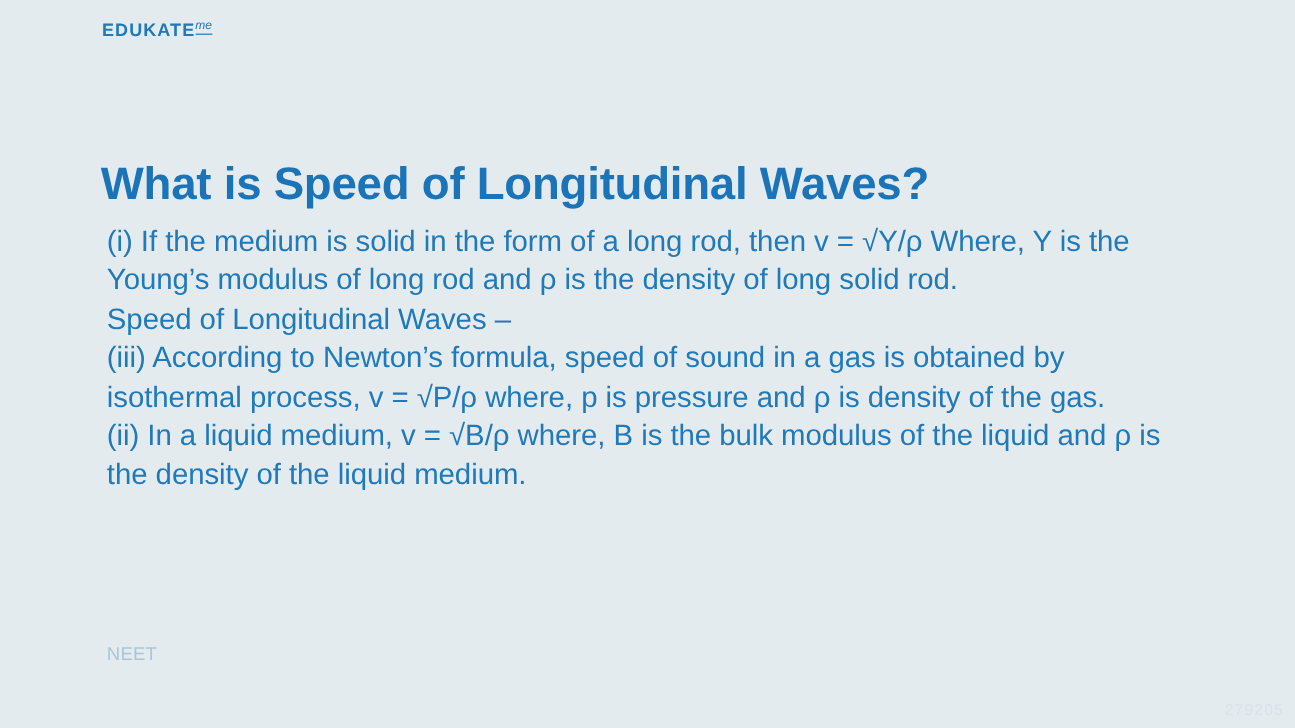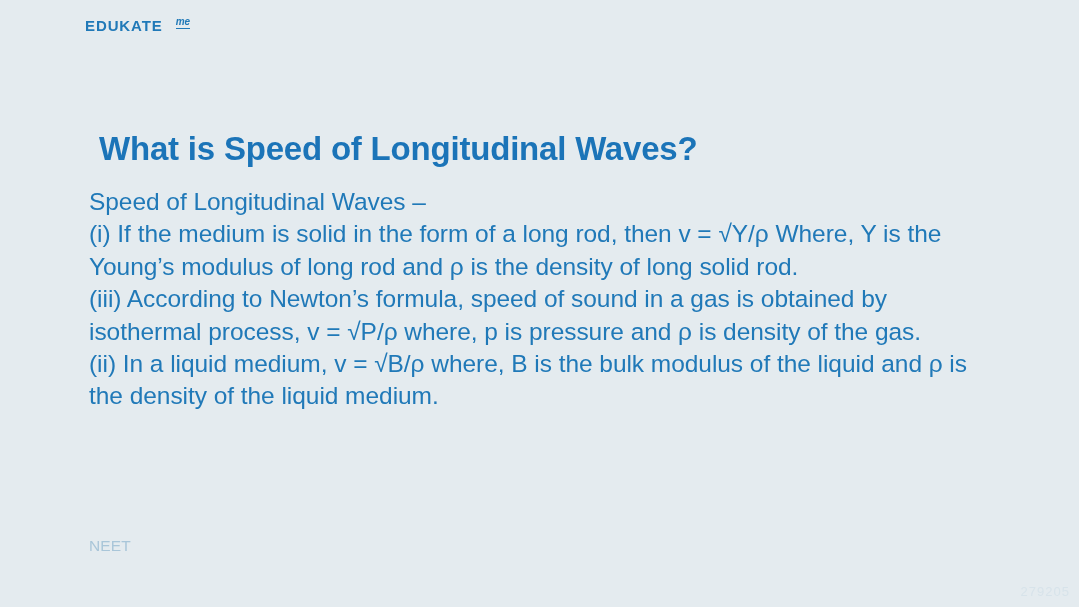--- a/index.html
+++ b/index.html
@@ -30,35 +30,35 @@
     font-size: 15px;
     font-weight: 700;
     letter-spacing: 0.9px;
     color: #2079b8;
     line-height: 1;
     white-space: nowrap;
   }
   .logo-sup {
     font-size: 10px;
     font-style: italic;
-    font-weight: 700;
+    font-weight: 400;
     letter-spacing: 0;
     vertical-align: super;
     position: relative;
-    margin-left: 13px;
+    margin-left: 0;
     border-bottom: 1.6px solid #2079b8;
     padding-bottom: 1px;
   }
 
   
   .title {
     position: absolute;
-    left: 99px;
+    left: 84px;
     top: 108px;
-    font-size: 33px;
+    font-size: 38px;
     font-weight: 700;
     color: #1b74b8;
     letter-spacing: -0.2px;
     line-height: 1.15;
     white-space: nowrap;
   }
 
   
   .body-copy {
     position: absolute;
@@ -102,22 +102,22 @@
 
 <div class="slide">
 
   <div class="logo">
     <span>EDUKATE</span><span class="logo-sup">me</span>
   </div>
 
   <h1 class="title">What is Speed of Longitudinal Waves?</h1>
 
   <div class="body-copy">
+    <p>(i) If the medium is solid in the form of a long rod, then v = √Y/ρ Where, Y is the Young’s modulus of long rod and ρ is the density of long solid rod.</p>
     <p>Speed of Longitudinal Waves –</p>
-    <p>(i) If the medium is solid in the form of a long rod, then v = √Y/ρ Where, Y is the Young’s modulus of long rod and ρ is the density of long solid rod.</p>
     <p>(iii) According to Newton’s formula, speed of sound in a gas is obtained by isothermal process, v = √P/ρ where, p is pressure and ρ is density of the gas.</p>
     <p>(ii) In a liquid medium, v = √B/ρ where, B is the bulk modulus of the liquid and ρ is the density of the liquid medium.</p>
   </div>
 
   <div class="footer">
     <div>NEET</div>
   </div>
 
   <div class="corner-code">279205</div>
 

